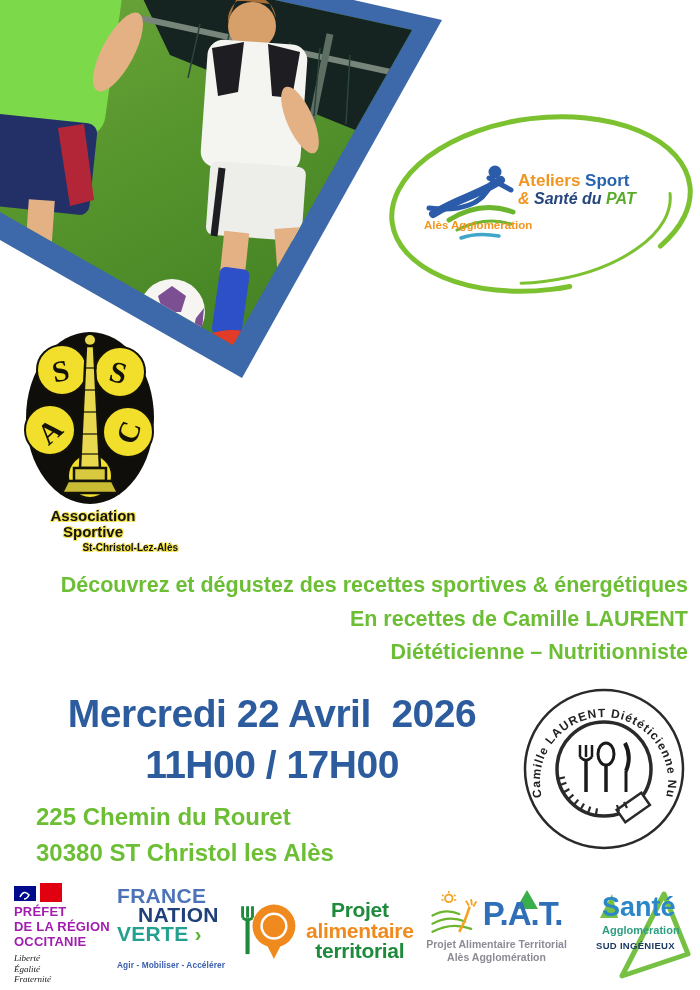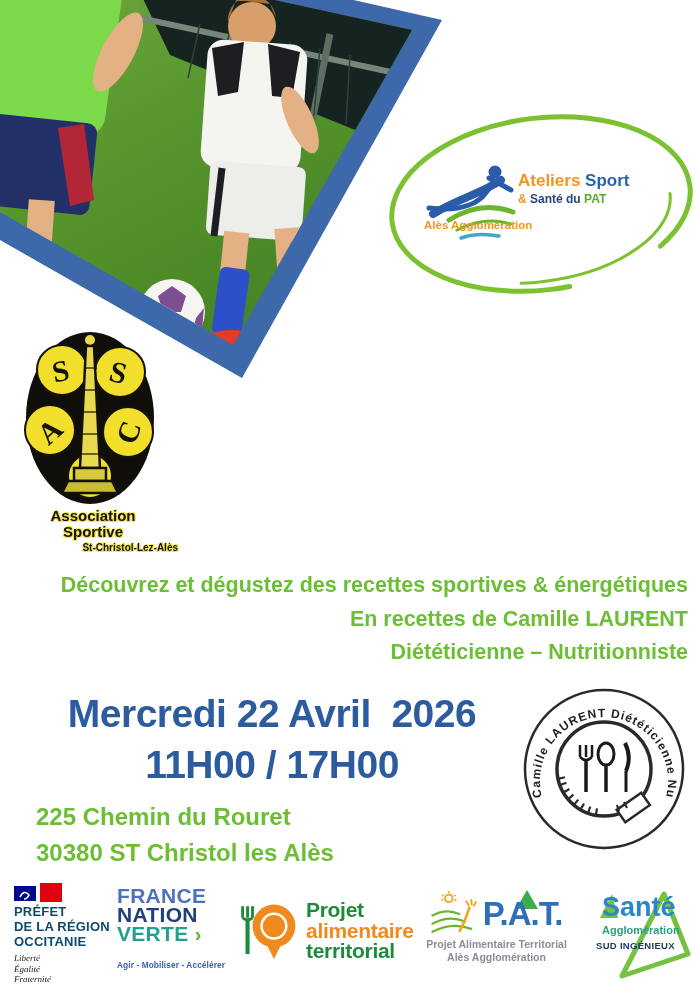--- a/index.html
+++ b/index.html
@@ -32,39 +32,39 @@
   }
   
   .assc-caption{
     top:508px;left:8px;width:170px;text-align:center;color:#141414;
     font-weight:800;font-size:15px;line-height:16px;
     text-shadow:1px 1px 0 #f3e24a, -1px 1px 0 #f3e24a, 1px -1px 0 #f3e24a;
   }
   .assc-caption .small{font-size:10px;text-align:right;}
   
   .atl-text{top:172px;left:518px;width:175px;line-height:18px;font-size:17px;font-weight:800;}
-  .atl-row2{font-size:12px;}
+  .atl-row2{font-size:16px;font-style:italic;}
   .atl-orange{color:#f2951f;}
   .atl-blue{color:#2863ae;}
   .atl-navy{color:#26477e;}
   .atl-green{color:#5aaa28;}
   .atl-sub{top:219px;left:424px;font-size:11.5px;font-weight:800;color:#f2951f;}
   
   .prefet{top:882px;left:14px;width:112px;}
-  .prefet .head{font-weight:800;color:#0c4a6e;font-size:13px;line-height:15px;letter-spacing:0.2px;}
+  .prefet .head{font-weight:800;color:#a21caf;font-size:13px;line-height:15px;letter-spacing:0.2px;}
   .prefet .motto{margin-top:4px;font-family:"Liberation Serif",serif;font-style:italic;
     font-size:9px;line-height:10.5px;color:#222;}
   .fnv{top:886px;left:117px;width:110px;}
   .fnv .w{font-weight:800;font-size:21px;line-height:19px;letter-spacing:0.3px;}
   .fnv .w1{color:#4d72b8;}
-  .fnv .w2{color:#20407a;}
+  .fnv .w2{color:#20407a;margin-left:21px;}
   .fnv .w3{color:#23a08f;display:inline;}
   .fnv .chev{color:#57b52e;font-weight:800;font-size:20px;}
   .fnv .tag{margin-top:16px;font-size:8.3px;font-weight:bold;color:#3c60ad;letter-spacing:0.1px;}
-  .pat-nat{top:898px;left:236px;width:180px;display:flex;align-items:center;}
+  .pat-nat{top:898px;left:236px;width:180px;display:flex;align-items:center;text-align:center;}
   .pat-nat .txt{font-weight:800;font-size:21px;line-height:20.5px;margin-left:4px;letter-spacing:-0.3px;}
   .g{color:#1e8a3c;} .o{color:#f18a1e;}
   .pat-loc{top:890px;left:414px;width:165px;text-align:center;}
   .pat-loc .toprow{display:flex;align-items:center;justify-content:center;text-align:center;}
   .pat-loc .acr{position:relative;font-weight:800;font-size:33px;color:#2e6fb8;letter-spacing:-1px;line-height:40px;}
   .pat-loc .tri{position:absolute;left:33px;top:-4px;width:0;height:0;
     border-left:11px solid transparent;border-right:11px solid transparent;
     border-bottom:19px solid #3aae4a;z-index:0;}
   .pat-loc .acr span{position:relative;z-index:1;}
   .pat-loc .sub{font-size:10.5px;line-height:12.5px;color:#8c8c97;font-weight:bold;}

